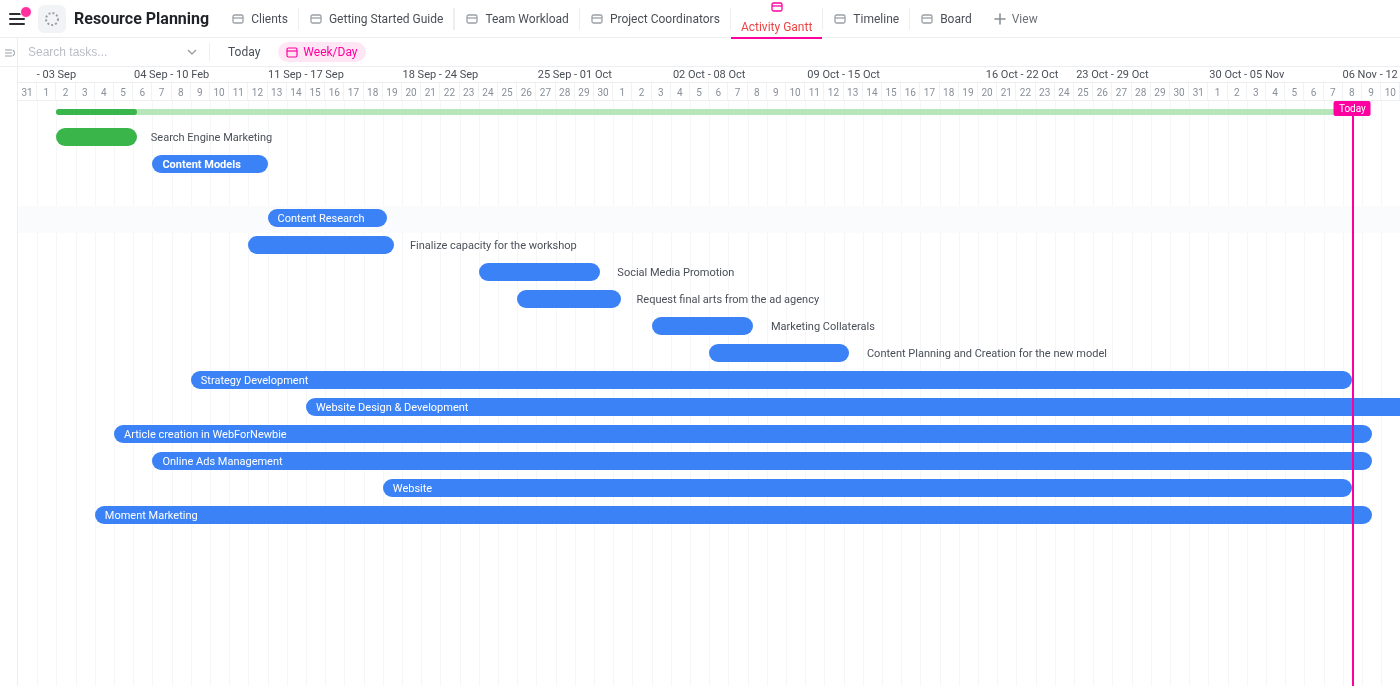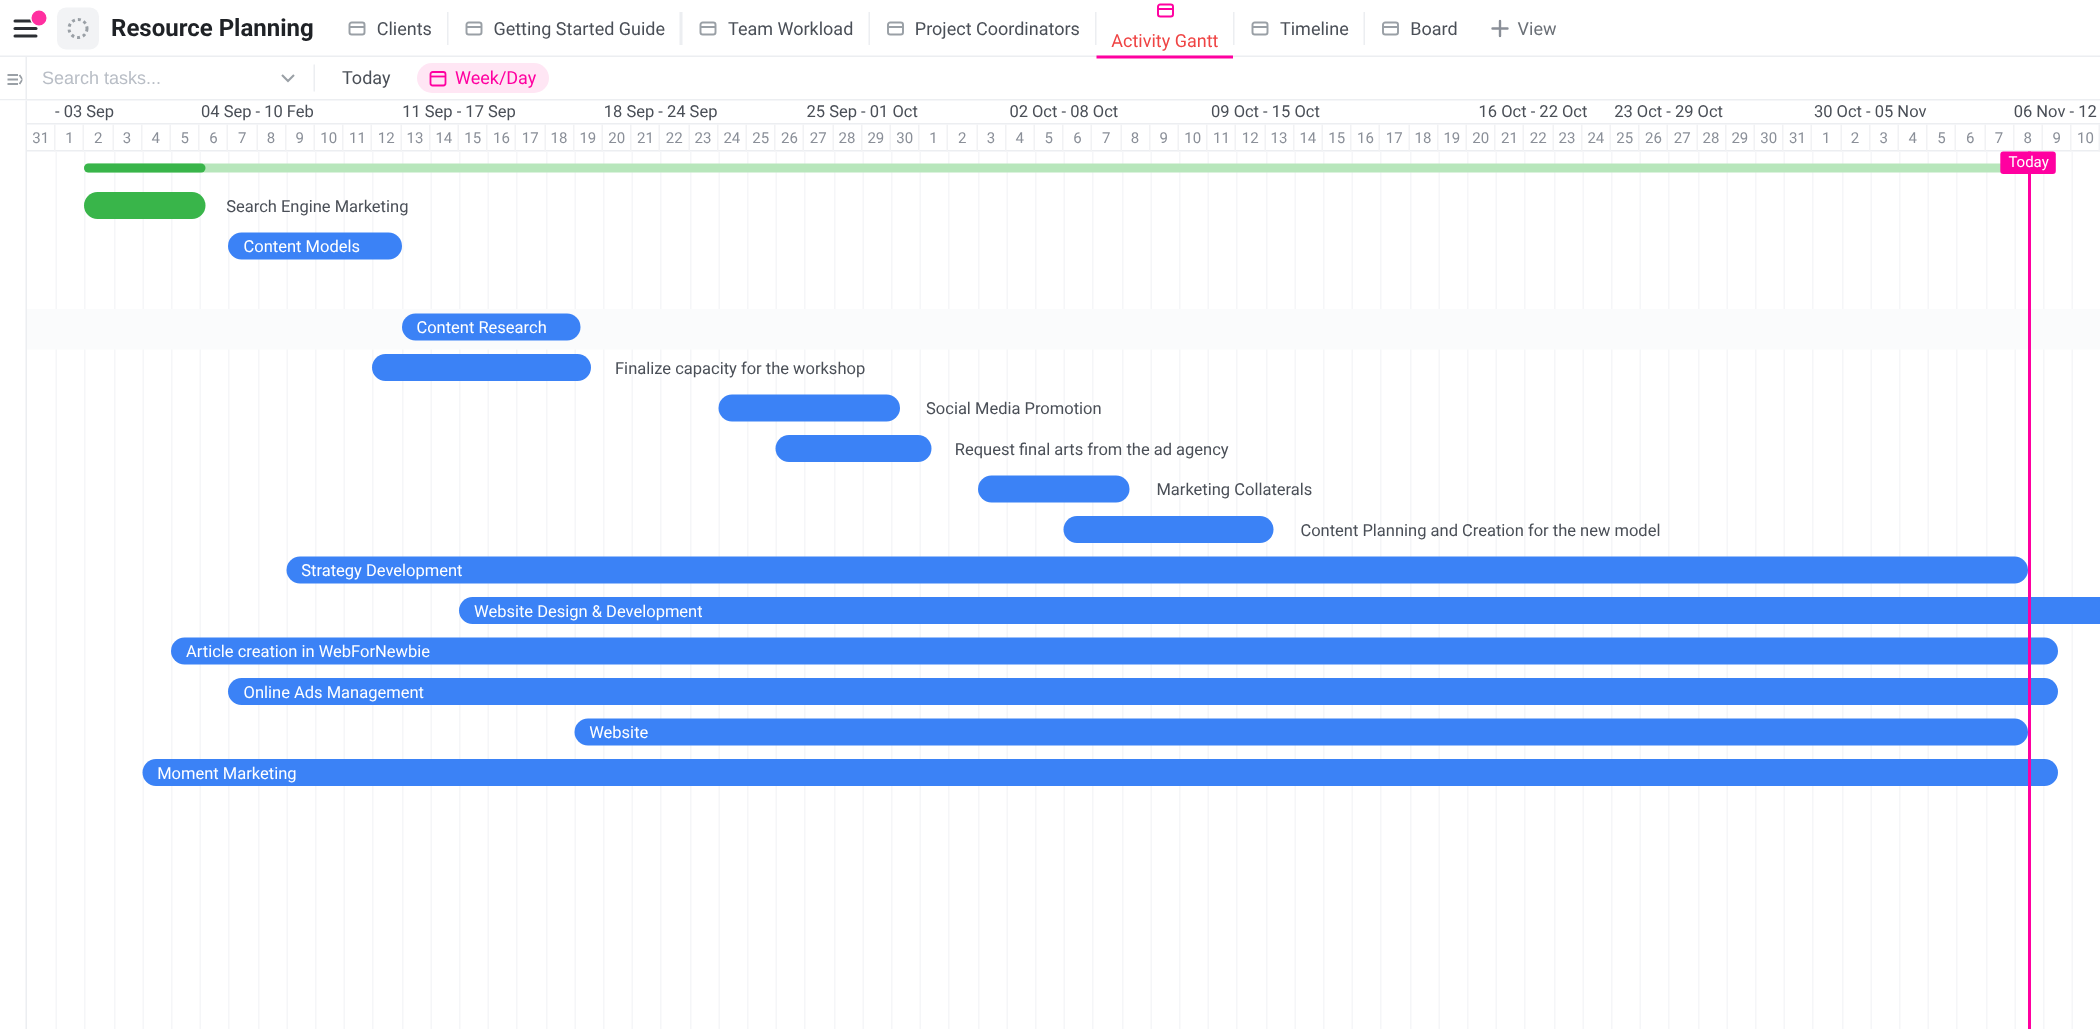--- a/index.html
+++ b/index.html
@@ -360,21 +360,21 @@
       </div>
 
     <div class="overview-bar" id="ov-bar" style="left: 38.4px; width: 1305.6px;"></div>
     <div class="overview-progress" id="ov-prog" style="left: 38.4px; width: 80.64px;"></div>
 
     <div class="rows" id="rows-host">
         <div class="row" style="top: 24px;">
           <div class="bar green" style="left: 38.4px; width: 80.64px;"></div>
           <div class="ext-label" style="left: 132.8px;">Search Engine Marketing</div>
         </div>
-        <div class="row" style="top: 51px;">
+        <div class="row" style="top: 51px; font-weight: bold;">
           <div class="bar " style="left: 134.4px; width: 115.2px;">
             <span class="inside-label">Content Models</span>
           </div>
         </div>
         <div class="row stripe" style="top: 105px;">
           <div class="bar " style="left: 249.6px; width: 119.04px;">
             <span class="inside-label">Content Research</span>
           </div>
         </div>
         <div class="row" style="top: 132px;">

